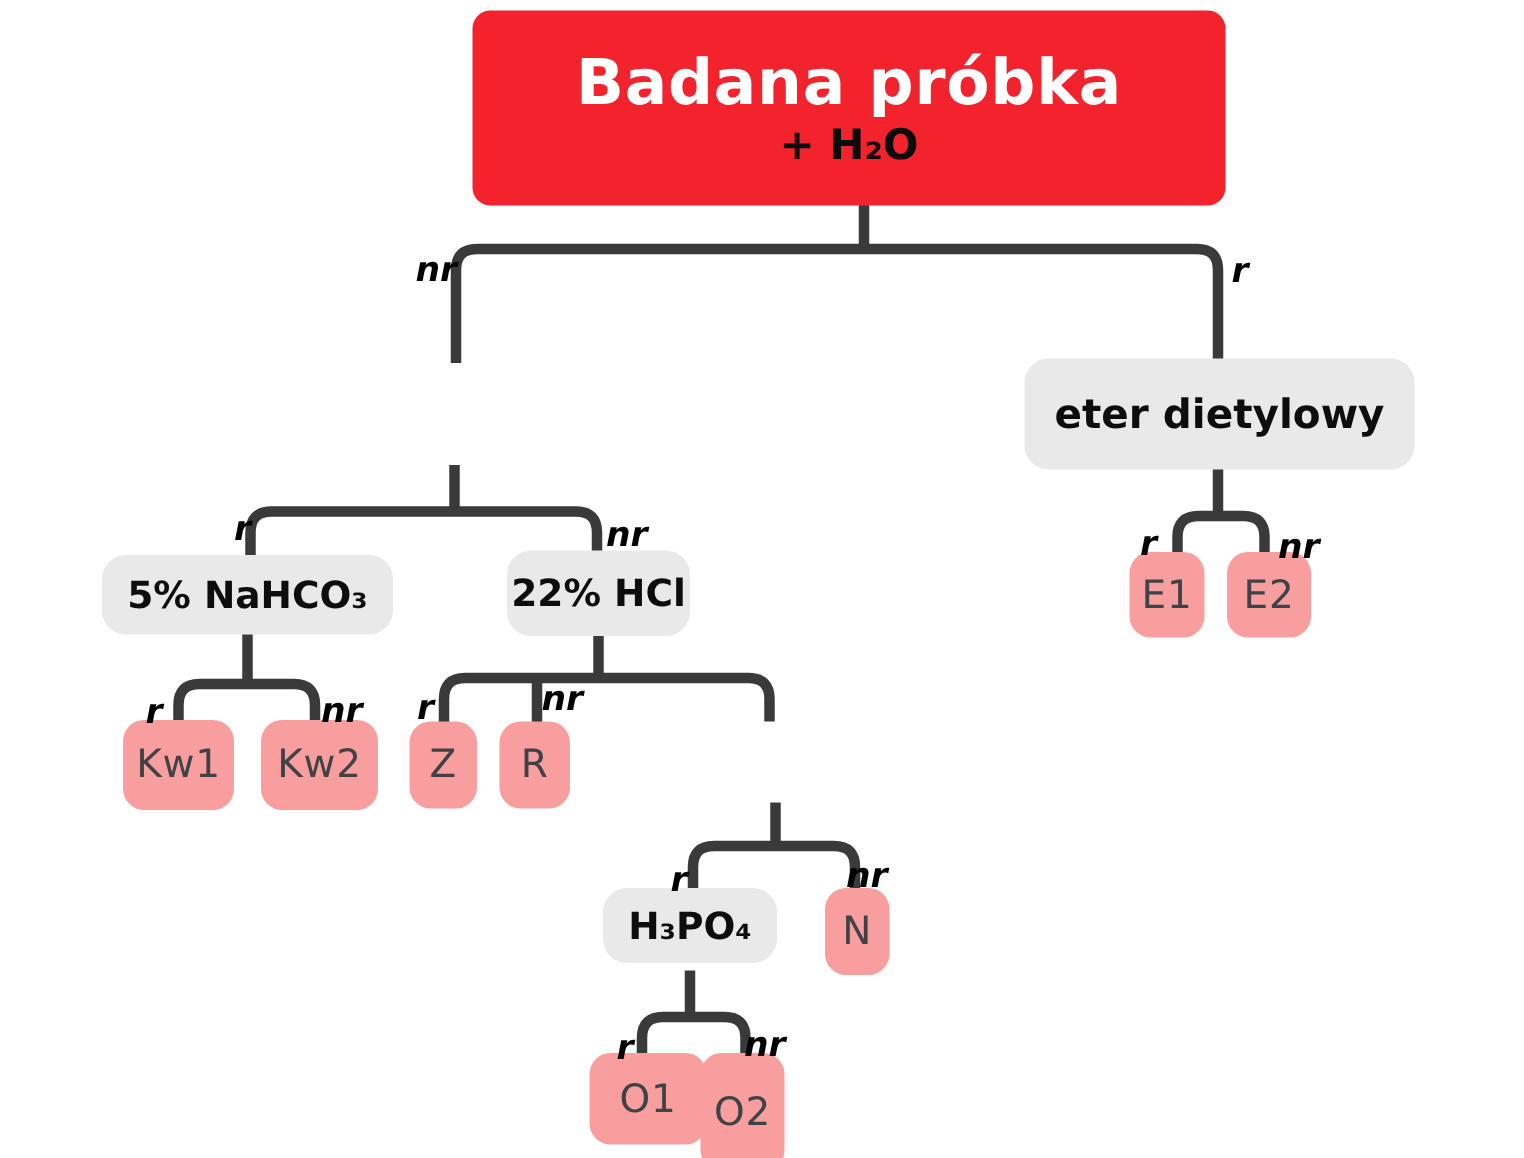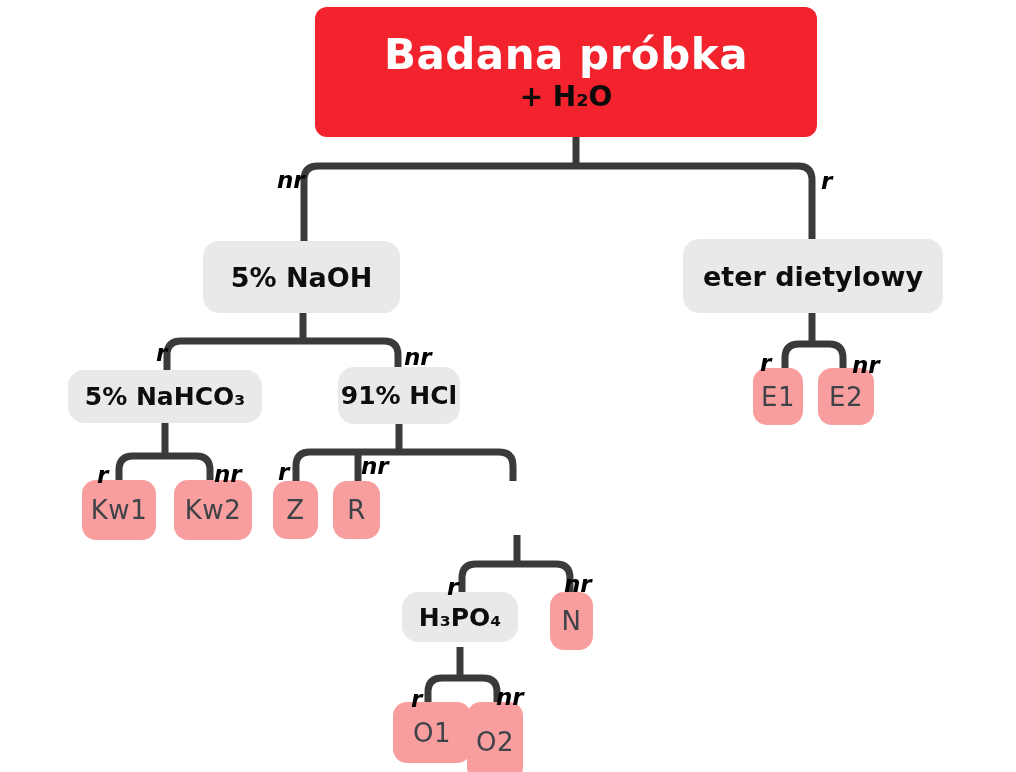--- a/index.html
+++ b/index.html
@@ -51,34 +51,31 @@
 
     <path d="M 812 310 L 812 344"></path>
     <path d="M 785 370 L 785 358 Q 785 344 799 344 L 829 344 Q 843 344 843 358 L 843 370"></path>
   </svg>
 
   <div class="box root-box" style="left:315px;top:7px;width:502px;height:130px">
     <div class="root-title">Badana próbka</div>
     <div class="root-sub">+ H₂O</div>
   </div>
 
-  <div class="box test-box" style="left:203px;top:241px;width:197px;height:72px">
-    <div class="test-label big">5% NaOH</div>
-  </div>
 
   <div class="box test-box" style="left:683px;top:239px;width:260px;height:74px">
     <div class="test-label big">eter dietylowy</div>
   </div>
 
   <div class="box test-box" style="left:68px;top:370px;width:194px;height:53px">
     <div class="test-label">5% NaHCO₃</div>
   </div>
 
   <div class="box test-box" style="left:338px;top:367px;width:122px;height:57px">
-    <div class="test-label">91% HCl</div>
+    <div class="test-label">22% HCl</div>
   </div>
 
 
   <div class="box test-box" style="left:402px;top:592px;width:116px;height:50px">
     <div class="test-label">H₃PO₄</div>
   </div>
 
   <div class="box group-box" style="left:82px;top:480px;width:74px;height:60px">
     <div class="group-label">Kw1</div>
   </div>

